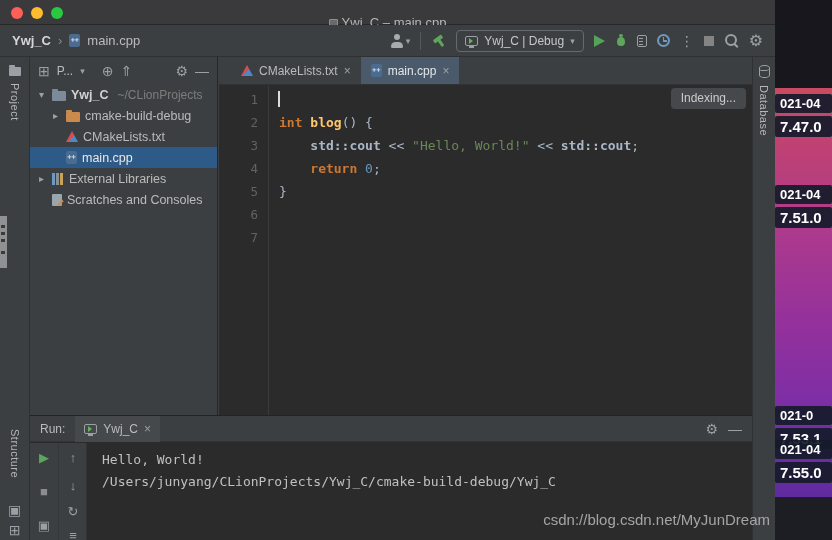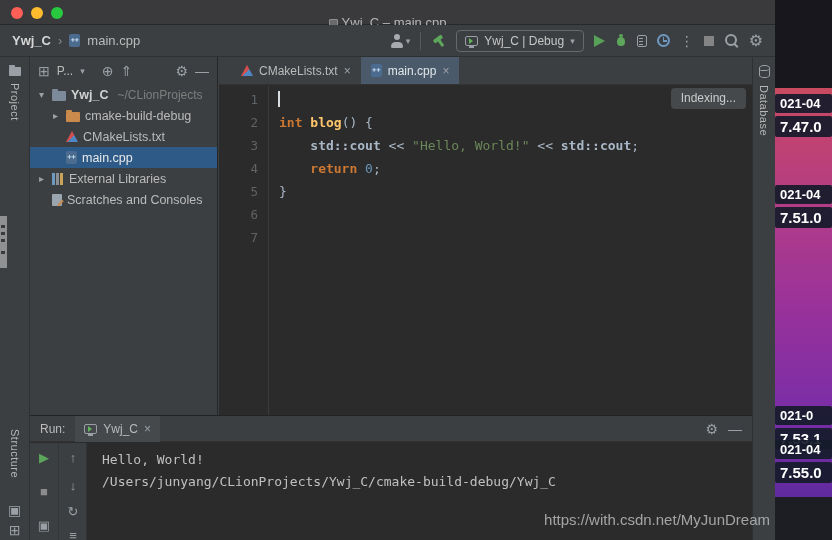--- a/index.html
+++ b/index.html
@@ -335,15 +335,15 @@
         <div class="dblock" style="top: 440px;">
           <div class="dchip d1">021-04</div>
           <div class="dchip d2">7.55.0</div>
         </div>
       </div>
     <div class="desk-bottom"></div>
   </div>
 
   <div id="left-frag"></div>
 
-  <div id="watermark">https://with.csdn.net/MyJunDream</div>
+  <div id="watermark">csdn://blog.csdn.net/MyJunDream</div>
 
 </div>
 
 </body></html>

